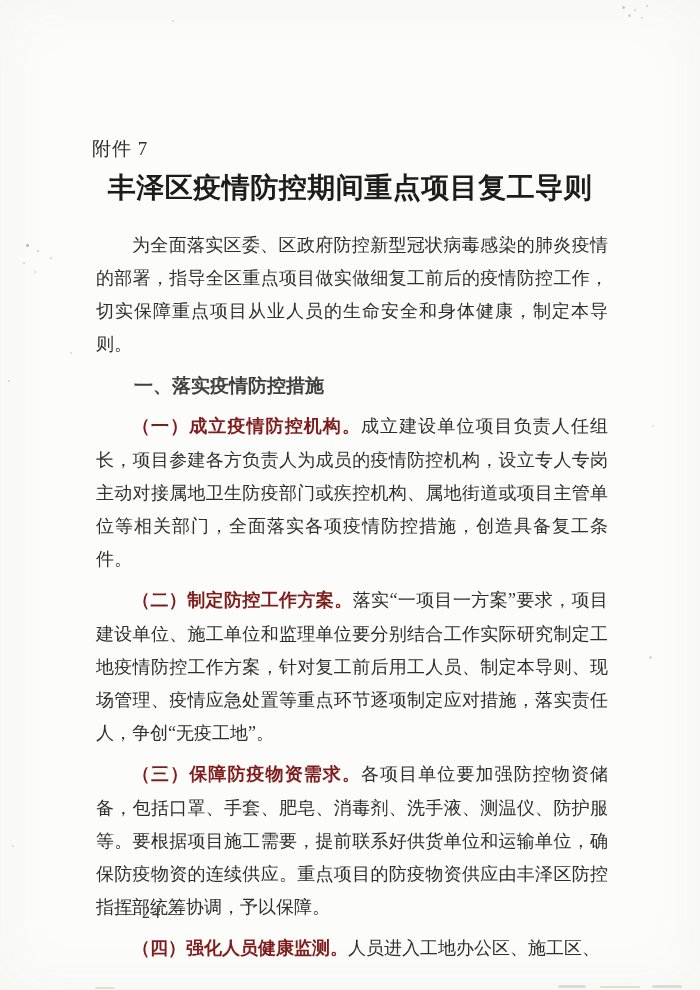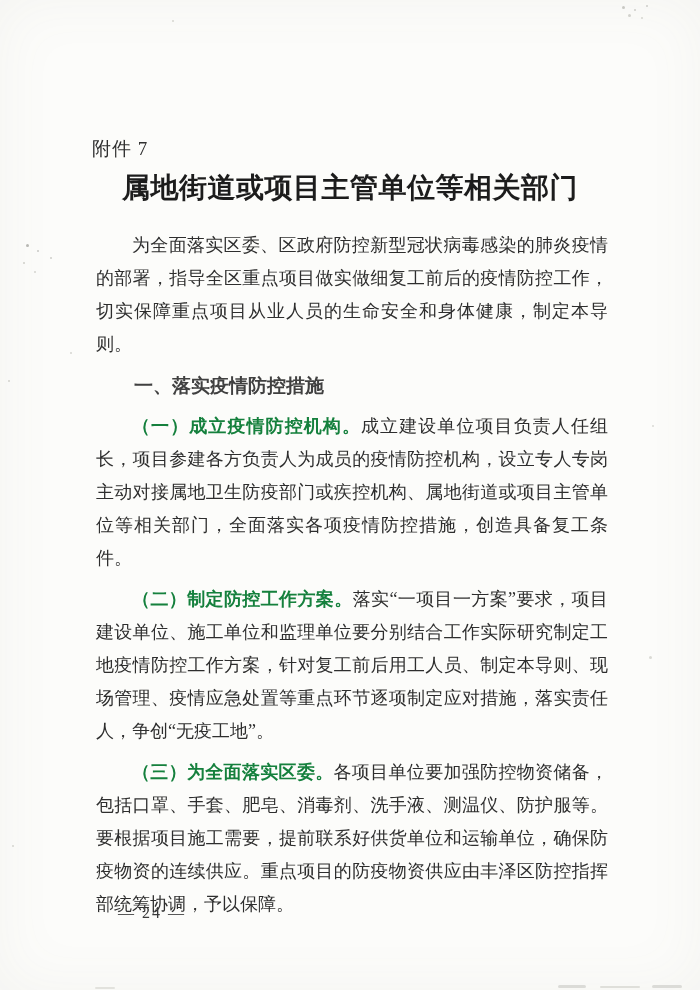--- a/index.html
+++ b/index.html
@@ -50,23 +50,23 @@
     text-indent: 2em;
   }
   .doc-body p.heading {
     font-family: "DejaVu Sans", "Liberation Sans", sans-serif;
     font-weight: 700;
     font-size: 19px;
     color: #404040;
     text-align: left;
   }
   .doc-body strong {
-    font-family: Liberation Serif, serif;
+    font-family: Liberation Mono, monospace;
     font-weight: 700;
-    color: #15803d;
+    color: #7f1d1d;
   }
   .page-number {
     position: absolute;
     left: 118px;
     top: 904px;
     font-size: 16px;
     color: #3a3a3a;
     letter-spacing: 2px;
   }
   .speck {
@@ -79,28 +79,29 @@
     pointer-events: none;
     opacity: 0.7;
     border-radius: 2px;
   }
 </style>
 </head>
 <body>
 
 <div class="attachment-label">附件 7</div>
 
-<h1 class="doc-title">属地街道或项目主管单位等相关部门</h1>
+<h1 class="doc-title">丰泽区疫情防控期间重点项目复工导则</h1>
 
 <div class="doc-body">
     <p><span>为全面落实区委、区政府防控新型冠状病毒感染的肺炎疫情的部署，指导全区重点项目做实做细复工前后的疫情防控工作，切实保障重点项目从业人员的生命安全和身体健康，制定本导则。</span></p>
     <p class="heading">一、落实疫情防控措施</p>
     <p><strong>（一）成立疫情防控机构。</strong><span>成立建设单位项目负责人任组长，项目参建各方负责人为成员的疫情防控机构，设立专人专岗主动对接属地卫生防疫部门或疾控机构、属地街道或项目主管单位等相关部门，全面落实各项疫情防控措施，创造具备复工条件。</span></p>
     <p><strong>（二）制定防控工作方案。</strong><span>落实“一项目一方案”要求，项目建设单位、施工单位和监理单位要分别结合工作实际研究制定工地疫情防控工作方案，针对复工前后用工人员、制定本导则、现场管理、疫情应急处置等重点环节逐项制定应对措施，落实责任人，争创“无疫工地”。</span></p>
-    <p><strong>（三）为全面落实区委。</strong><span>各项目单位要加强防控物资储备，包括口罩、手套、肥皂、消毒剂、洗手液、测温仪、防护服等。要根据项目施工需要，提前联系好供货单位和运输单位，确保防疫物资的连续供应。重点项目的防疫物资供应由丰泽区防控指挥部统筹协调，予以保障。</span></p>
+    <p><strong>（三）保障防疫物资需求。</strong><span>各项目单位要加强防控物资储备，包括口罩、手套、肥皂、消毒剂、洗手液、测温仪、防护服等。要根据项目施工需要，提前联系好供货单位和运输单位，确保防疫物资的连续供应。重点项目的防疫物资供应由丰泽区防控指挥部统筹协调，予以保障。</span></p>
+    <p><strong>（四）强化人员健康监测。</strong><span>人员进入工地办公区、施工区、</span></p>
   </div>
 
 <div class="page-number">— 24 —</div>
 
 <div class="speck" style="left:622px;top:6px;width:3px;height:3px;background:#c8c8c3;"></div>
 <div class="speck" style="left:634px;top:9px;width:2px;height:2px;background:#cdcdc8;"></div>
 <div class="speck" style="left:646px;top:5px;width:2px;height:2px;background:#cdcdc8;"></div>
 <div class="speck" style="left:628px;top:14px;width:3px;height:3px;background:#d2d2cd;"></div>
 <div class="speck" style="left:641px;top:17px;width:2px;height:2px;background:#d6d6d1;"></div>
 <div class="speck" style="left:172px;top:20px;width:2px;height:2px;background:#d6d6d1;"></div>

